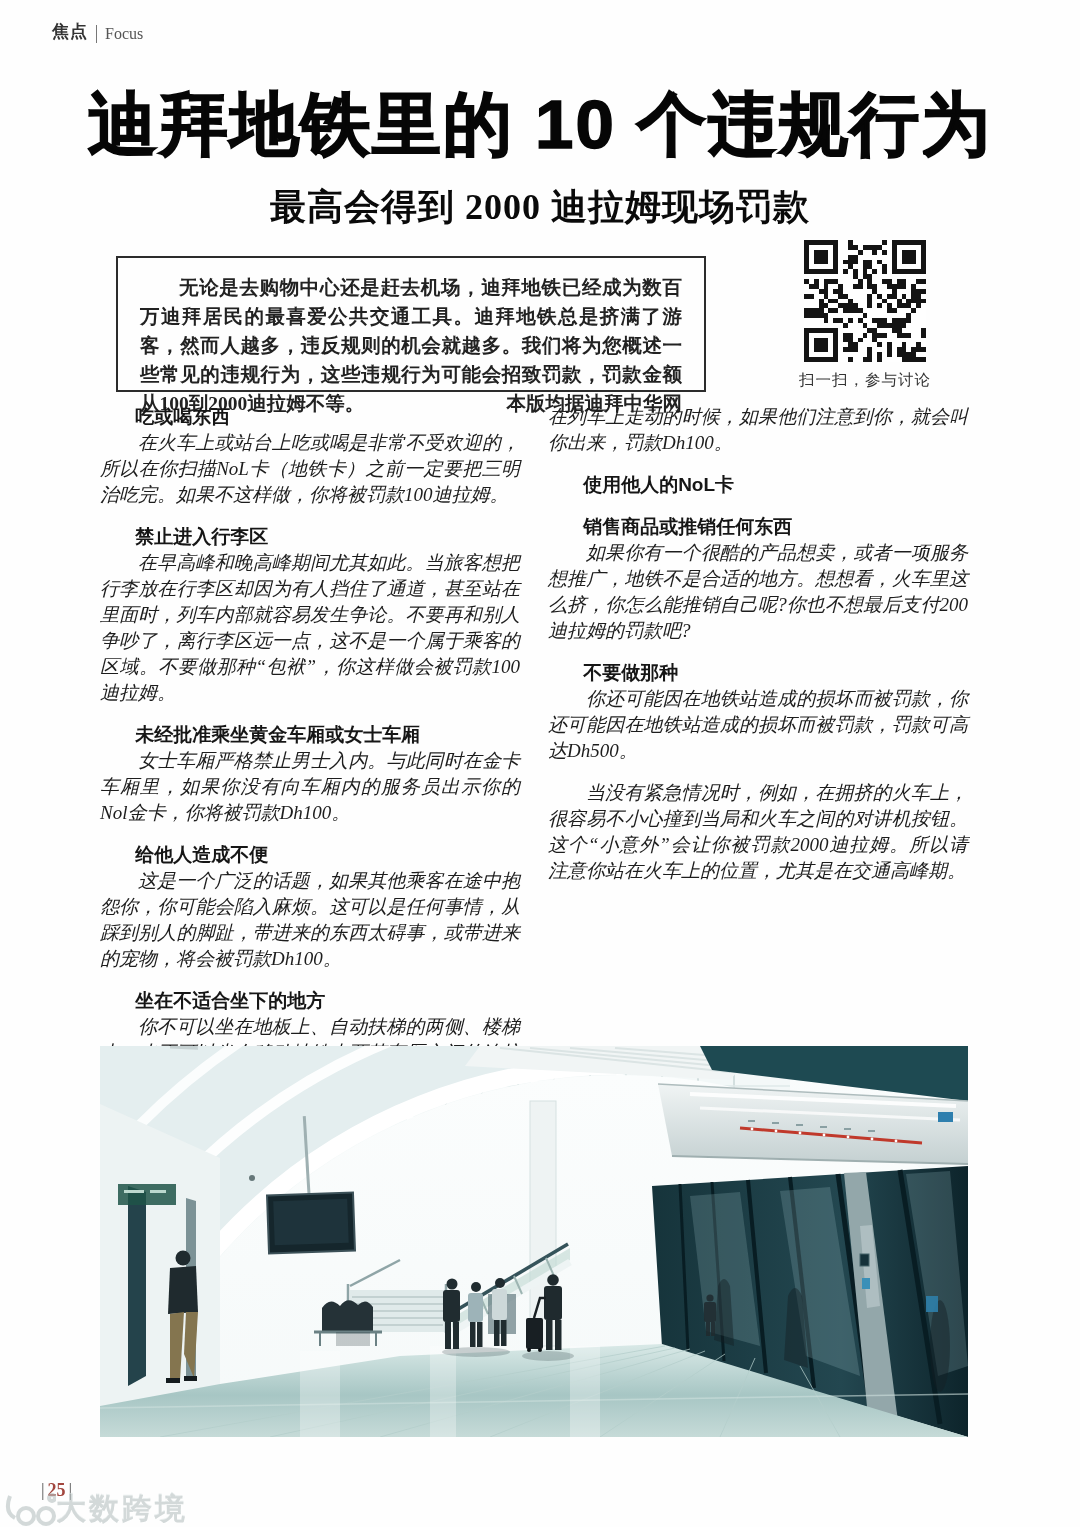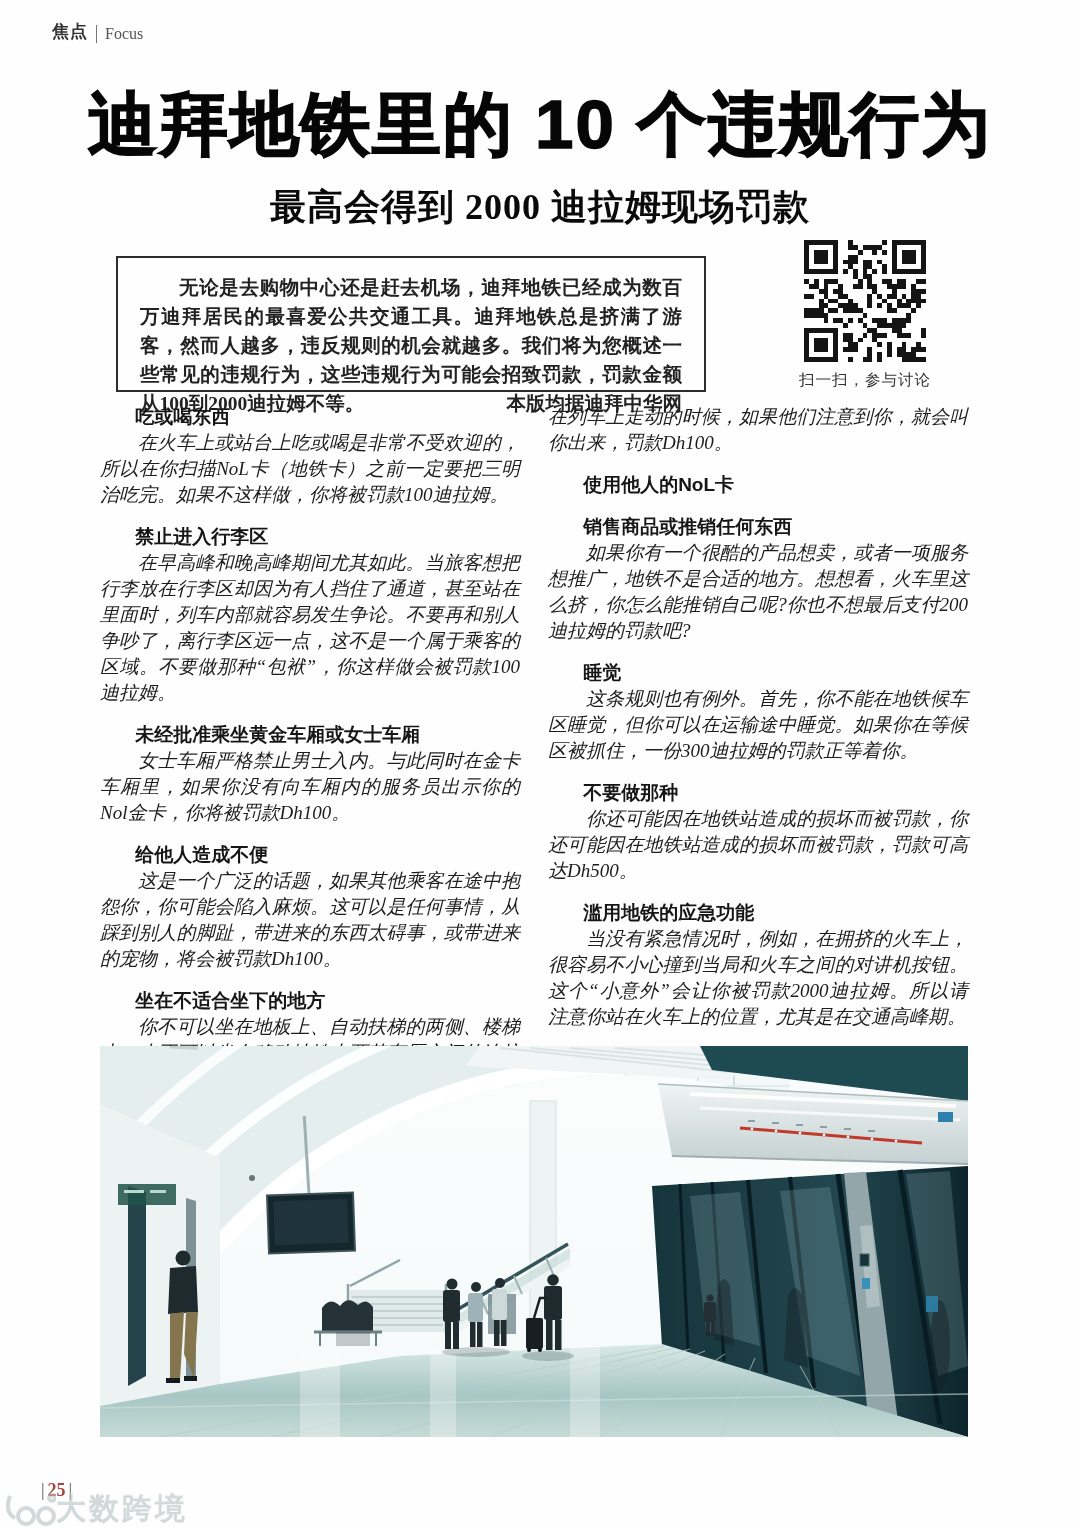--- a/index.html
+++ b/index.html
@@ -122,29 +122,24 @@
   <div class="col">
     <p class="cont">在列车上走动的时候，如果他们注意到你，就会叫你出来，罚款Dh100。</p>
     <div class="sec">
       <h3>使用他人的NoL卡</h3>
     </div>
     <div class="sec">
       <h3>销售商品或推销任何东西</h3>
       <p>如果你有一个很酷的产品想卖，或者一项服务想推广，地铁不是合适的地方。想想看，火车里这么挤，你怎么能推销自己呢?你也不想最后支付200迪拉姆的罚款吧?</p>
     </div>
     <div class="sec">
-      <h3>睡觉</h3>
-      <p>这条规则也有例外。首先，你不能在地铁候车区睡觉，但你可以在运输途中睡觉。如果你在等候区被抓住，一份300迪拉姆的罚款正等着你。</p>
-    </div>
-    <div class="sec">
       <h3>不要做那种</h3>
       <p>你还可能因在地铁站造成的损坏而被罚款，你还可能因在地铁站造成的损坏而被罚款，罚款可高达Dh500。</p>
     </div>
     <div class="sec">
-      <h3>滥用地铁的应急功能</h3>
       <p>当没有紧急情况时，例如，在拥挤的火车上，很容易不小心撞到当局和火车之间的对讲机按钮。这个“小意外”会让你被罚款2000迪拉姆。所以请注意你站在火车上的位置，尤其是在交通高峰期。</p>
     </div>
   </div>
 </div>
 
 <div class="photo">
 <svg viewBox="0 0 868 391" preserveAspectRatio="none">
   <defs>
     <linearGradient id="sky" x1="0" y1="0" x2="0" y2="1">
       <stop offset="0" stop-color="#fbfdfd"></stop>

